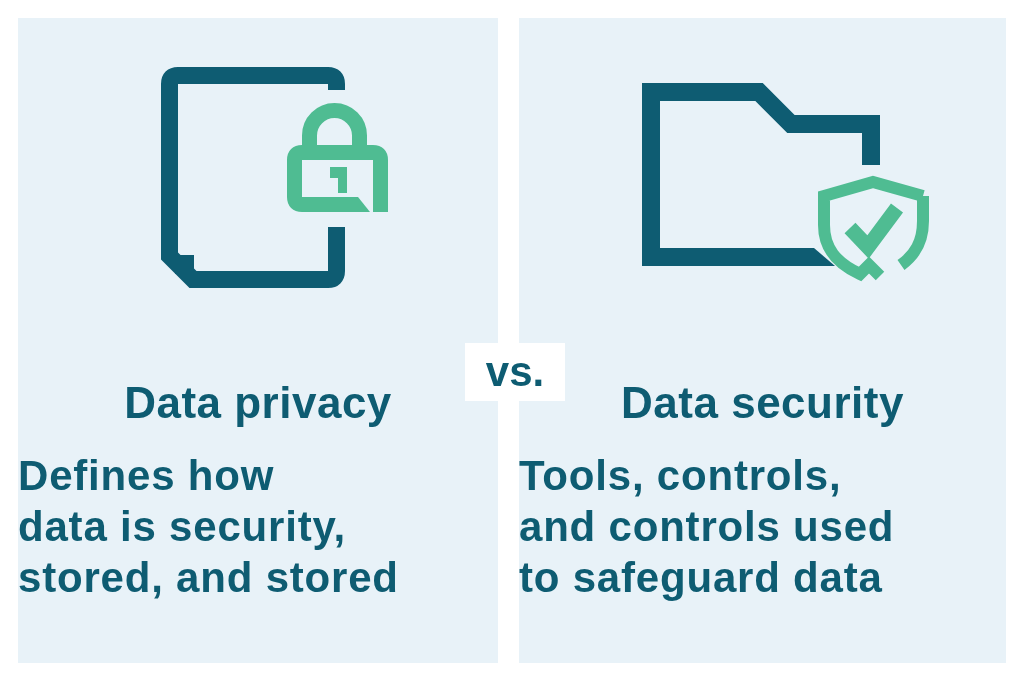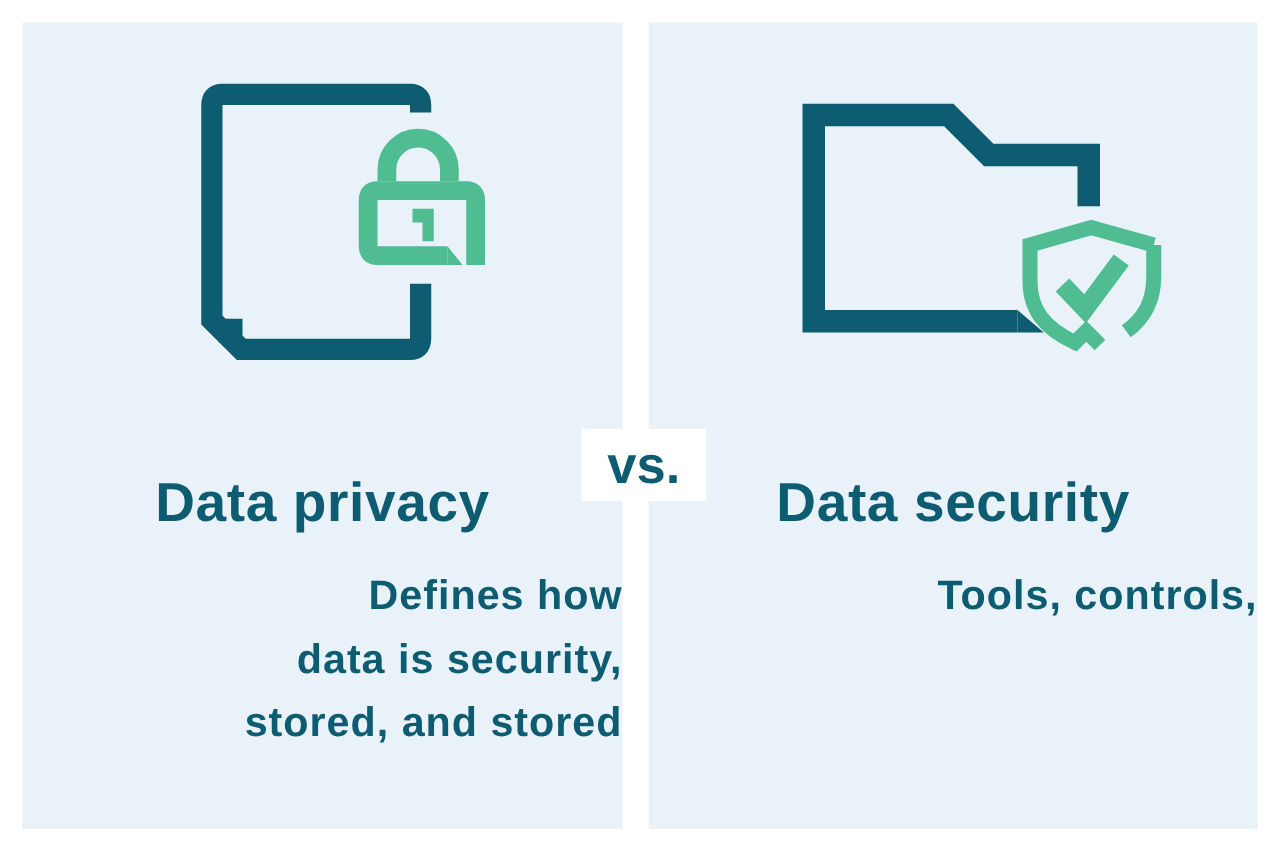--- a/index.html
+++ b/index.html
@@ -18,22 +18,22 @@
   .icon-wrap{position:absolute;top:0;left:0;width:100%;height:320px;}
   .icon-wrap svg{display:block;width:100%;height:100%;}
   .panel-title{
     position:absolute;top:320px;left:0;width:100%;
     text-align:center;
     font-size:44px;font-weight:bold;letter-spacing:.5px;line-height:56px;
     color:var(--teal,#0e5c72);
   }
   .panel-desc{
     position:absolute;top:432px;left:0;width:100%;
-    text-align:right;
-    font-size:33px;font-weight:bold;letter-spacing:.8px;line-height:51px;
+    text-align:left;
+    font-size:42px;font-weight:bold;letter-spacing:.8px;line-height:51px;
     color:var(--teal,#0e5c72);
   }
   .panel-desc span{display:block;}
   .vs-badge{
     position:absolute;left:465px;top:343px;width:100px;height:58px;
     background:var(--page_bg,#ffffff);
     display:flex;align-items:center;justify-content:center;
     font-size:42px;font-weight:bold;
     color:var(--teal,#0e5c72);
   }
@@ -85,16 +85,18 @@
       <path class="sg" stroke-width="12" stroke-linecap="butt" d="M 382,247 C 396,237 404,224 404,203 L 404,178"></path>
 
       <path class="sg" stroke-width="15" stroke-linecap="butt" stroke-linejoin="miter" d="M 331,210 L 349,229 L 378,190"></path>
     </svg>
   </div>
 
   <h2 class="panel-title">Data security</h2>
 
   <div class="panel-desc">
     <span>Tools, controls,</span>
+    <span>and controls used</span>
+    <span>to safeguard data</span>
   </div>
 </section>
 
 <div class="vs-badge">vs.</div>
 
 </body></html>

